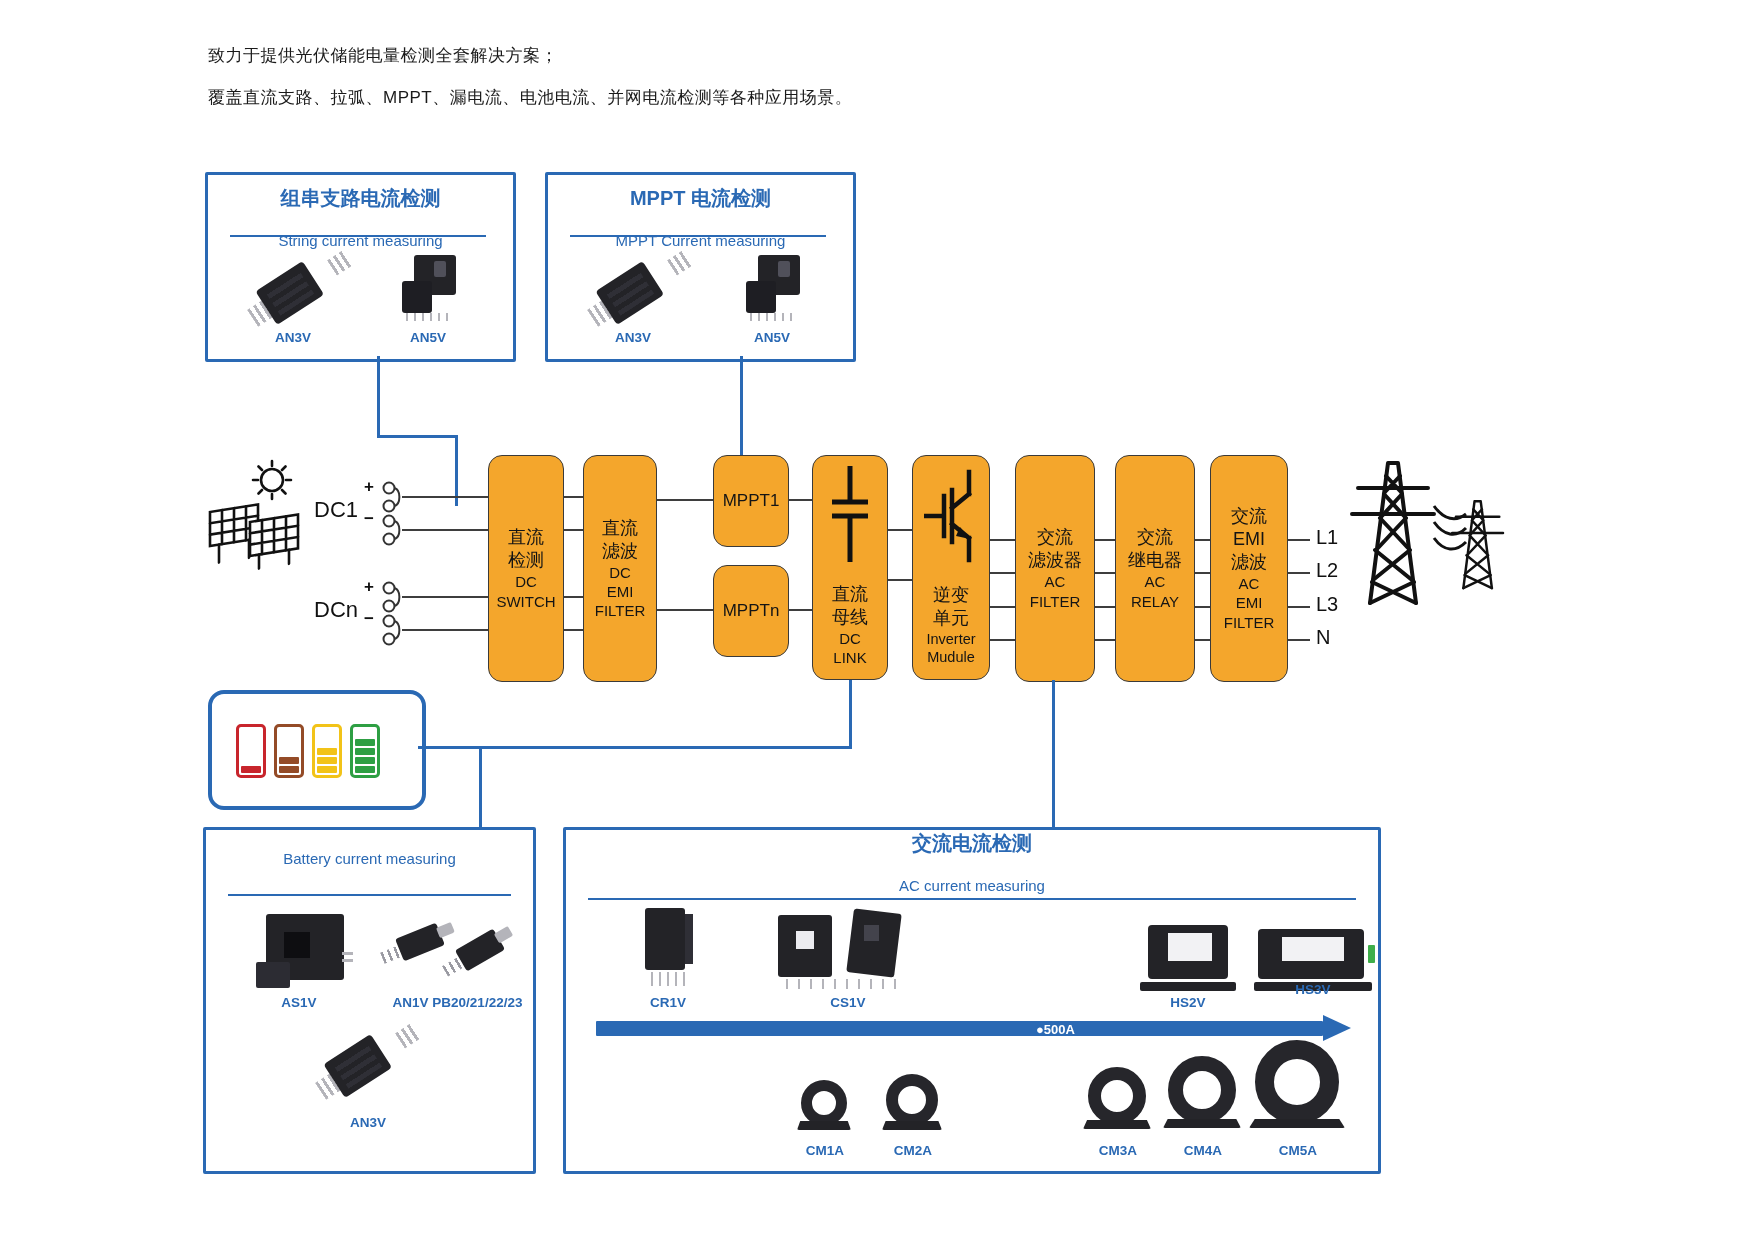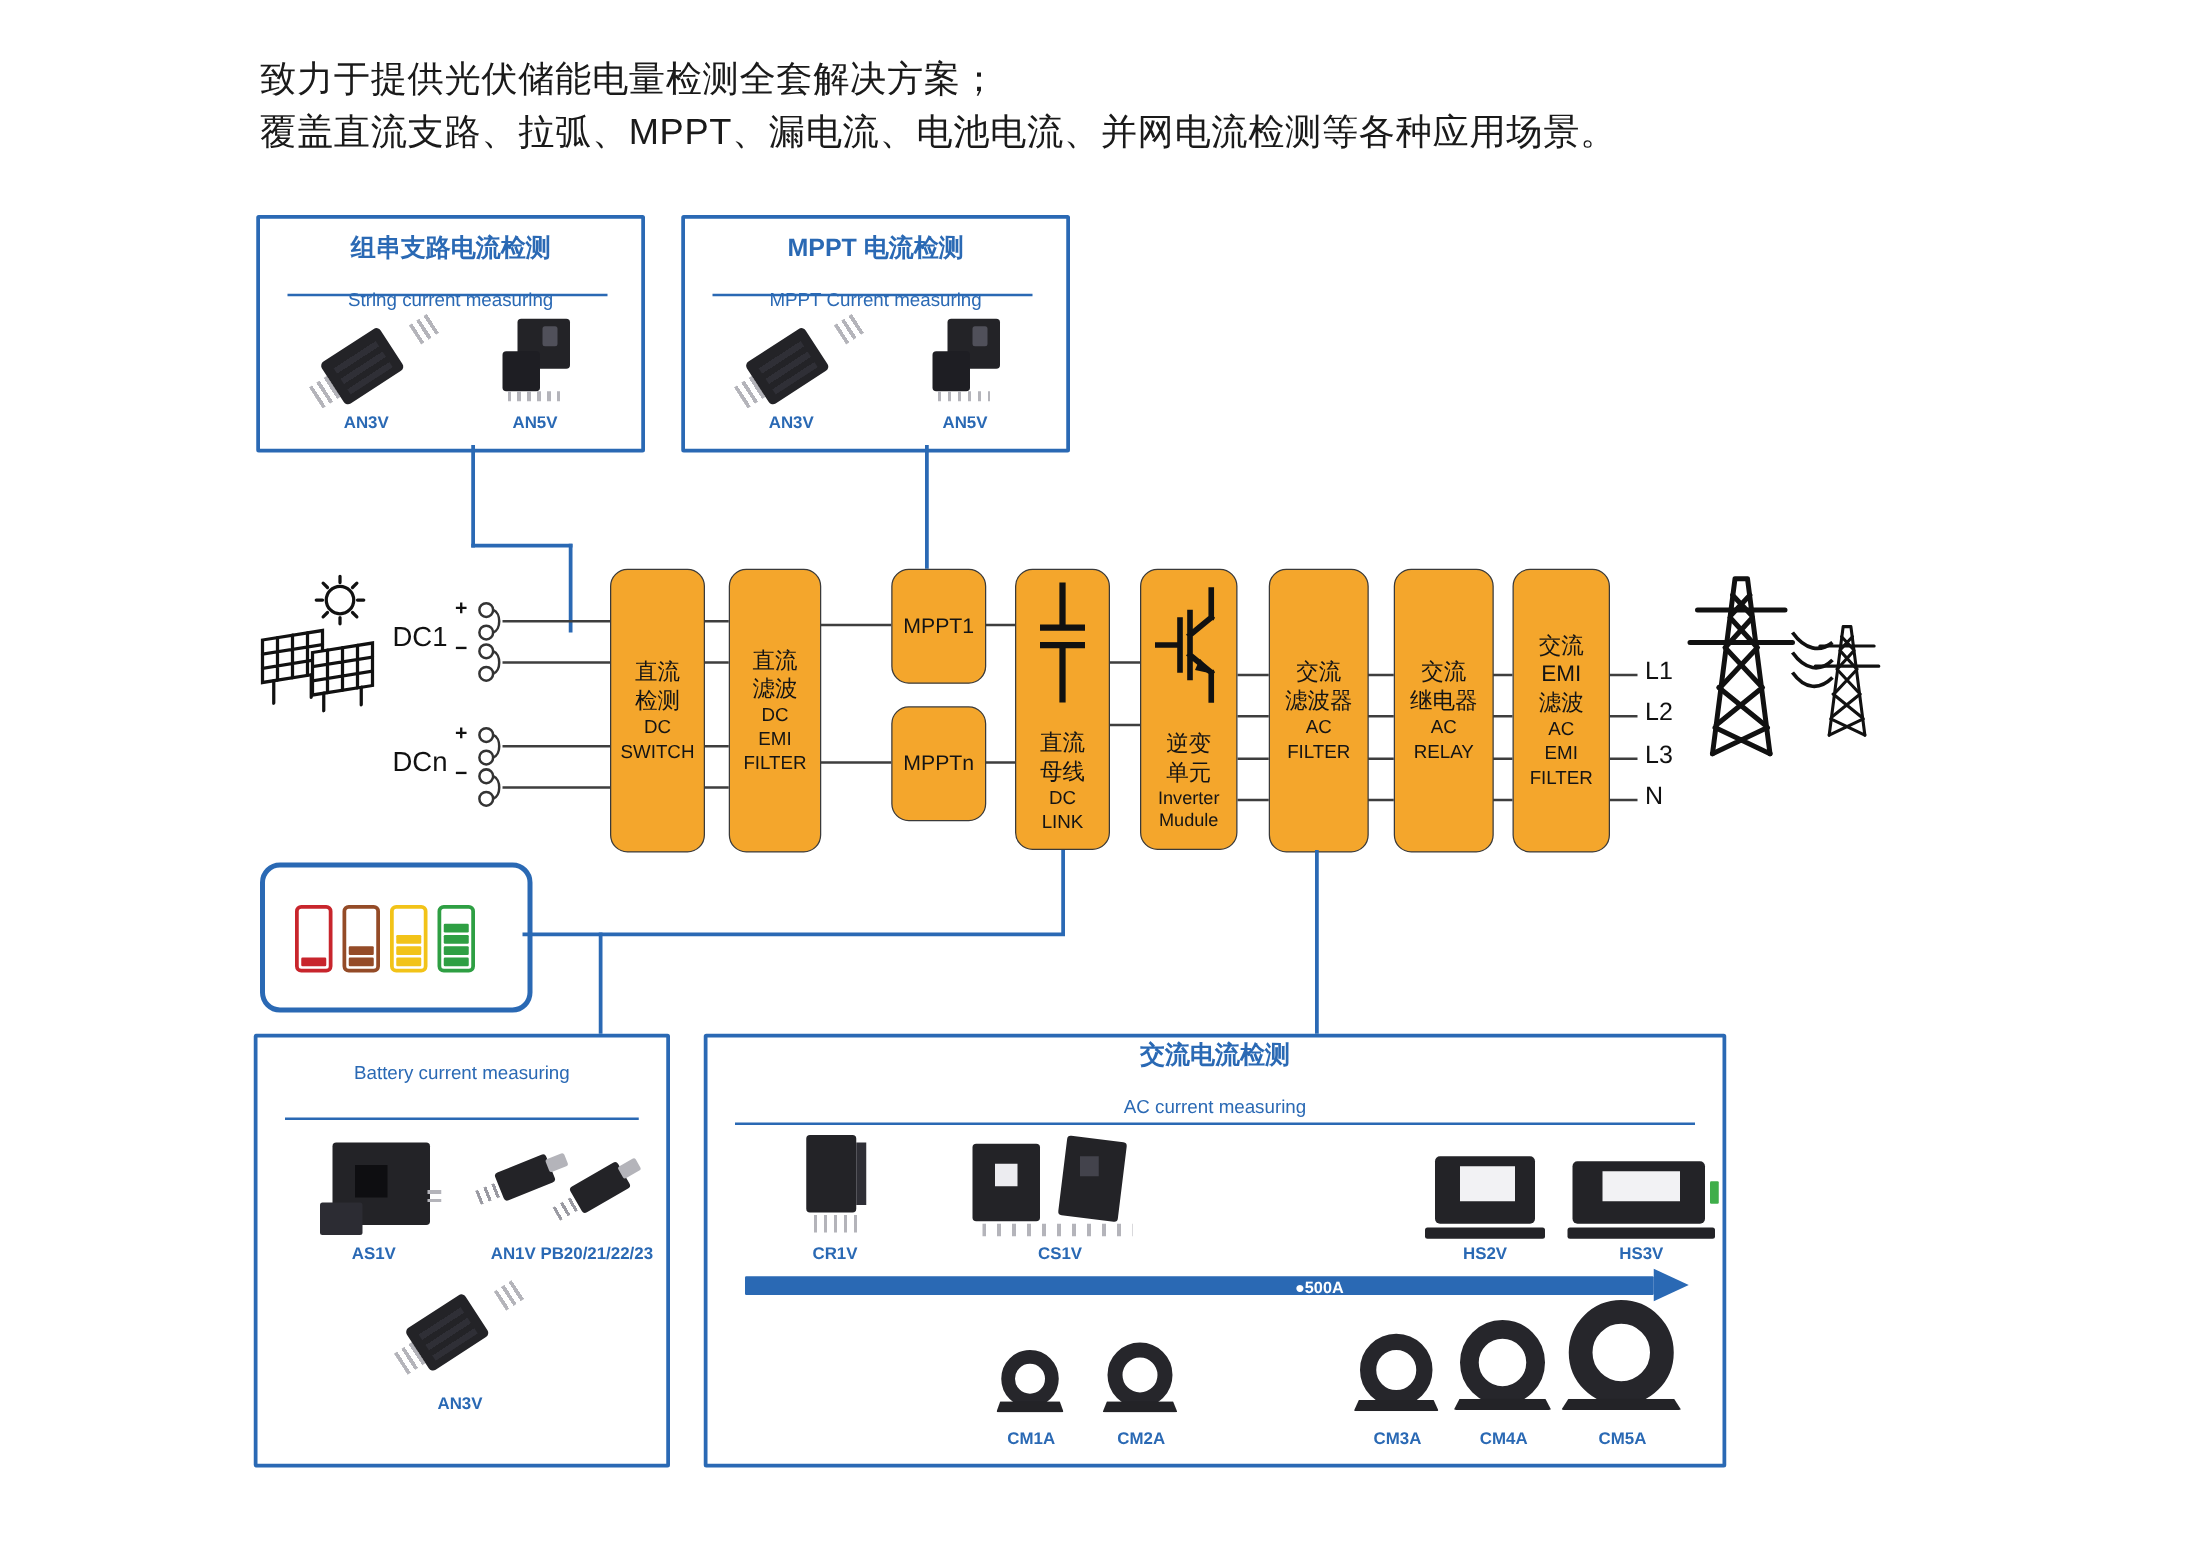--- a/index.html
+++ b/index.html
@@ -1,19 +1,19 @@
 <!DOCTYPE html>
 <html><head>
 <meta charset="utf-8">
 <style>
   html,body{margin:0;padding:0;background:#fff;}
   .canvas{position:relative;width:1754px;height:1240px;background:#ffffff;overflow:hidden;
           font-family:"Liberation Sans","DejaVu Sans",sans-serif;color:#141414;}
   .abs{position:absolute;}
-  .hdr{font-size:29px;color:#1a1a1a;letter-spacing:.5px;white-space:nowrap;}
+  .hdr{font-size:17px;color:#1a1a1a;letter-spacing:.5px;white-space:nowrap;}
   
   .panel{position:absolute;border:3px solid #2A69B4;background:#fff;border-radius:2px;}
   .battbox{position:absolute;border:4px solid #2A69B4;background:#fff;border-radius:16px;}
   .ptzh{font-size:20px;font-weight:700;color:#2A69B4;text-align:center;white-space:nowrap;}
   .pten{font-size:15px;color:#2A69B4;text-align:center;white-space:nowrap;margin-top:20px;}
   .psep{position:absolute;height:2px;background:#2A69B4;}
   .plabel{position:absolute;font-size:13.5px;font-weight:600;color:#2A69B4;text-align:center;white-space:nowrap;}
   
   .blk{position:absolute;background:#F4A62C;border:1.6px solid #3a3a3a;border-radius:14px;
        display:flex;flex-direction:column;align-items:center;justify-content:center;
@@ -427,21 +427,21 @@
     <div class="prod hs3v" style="left:688px;top:99px;">
       <div class="outer"></div>
         <div class="win"></div>
         <div class="foot"></div>
         <div class="conn"></div>
     </div>
 
     <div class="plabel" style="left:42px;top:165px;width:120px;">CR1V</div>
     <div class="plabel" style="left:222px;top:165px;width:120px;">CS1V</div>
     <div class="plabel" style="left:562px;top:165px;width:120px;">HS2V</div>
-    <div class="plabel" style="left:687px;top:165px;width:120px;">HS3V</div>
+    <div class="plabel" style="left:687px;top:152px;width:120px;">HS3V</div>
 
     <div class="acarrow" style="left:30px;top:191px;width:727px;"></div>
     <div class="achead" style="left:757px;top:185px;"></div>
     <div class="amark" style="left:195px;top:204px;text-decoration:underline;">●100A</div>
     <div class="amark" style="left:470px;top:192px;">●500A</div>
 
     <div class="cm" style="left:231px;top:250px;">
       <div class="ring" style="width:46px;height:46px;border-width:11px;"></div>
         <div class="base" style="width:54px;"></div>
     </div>

